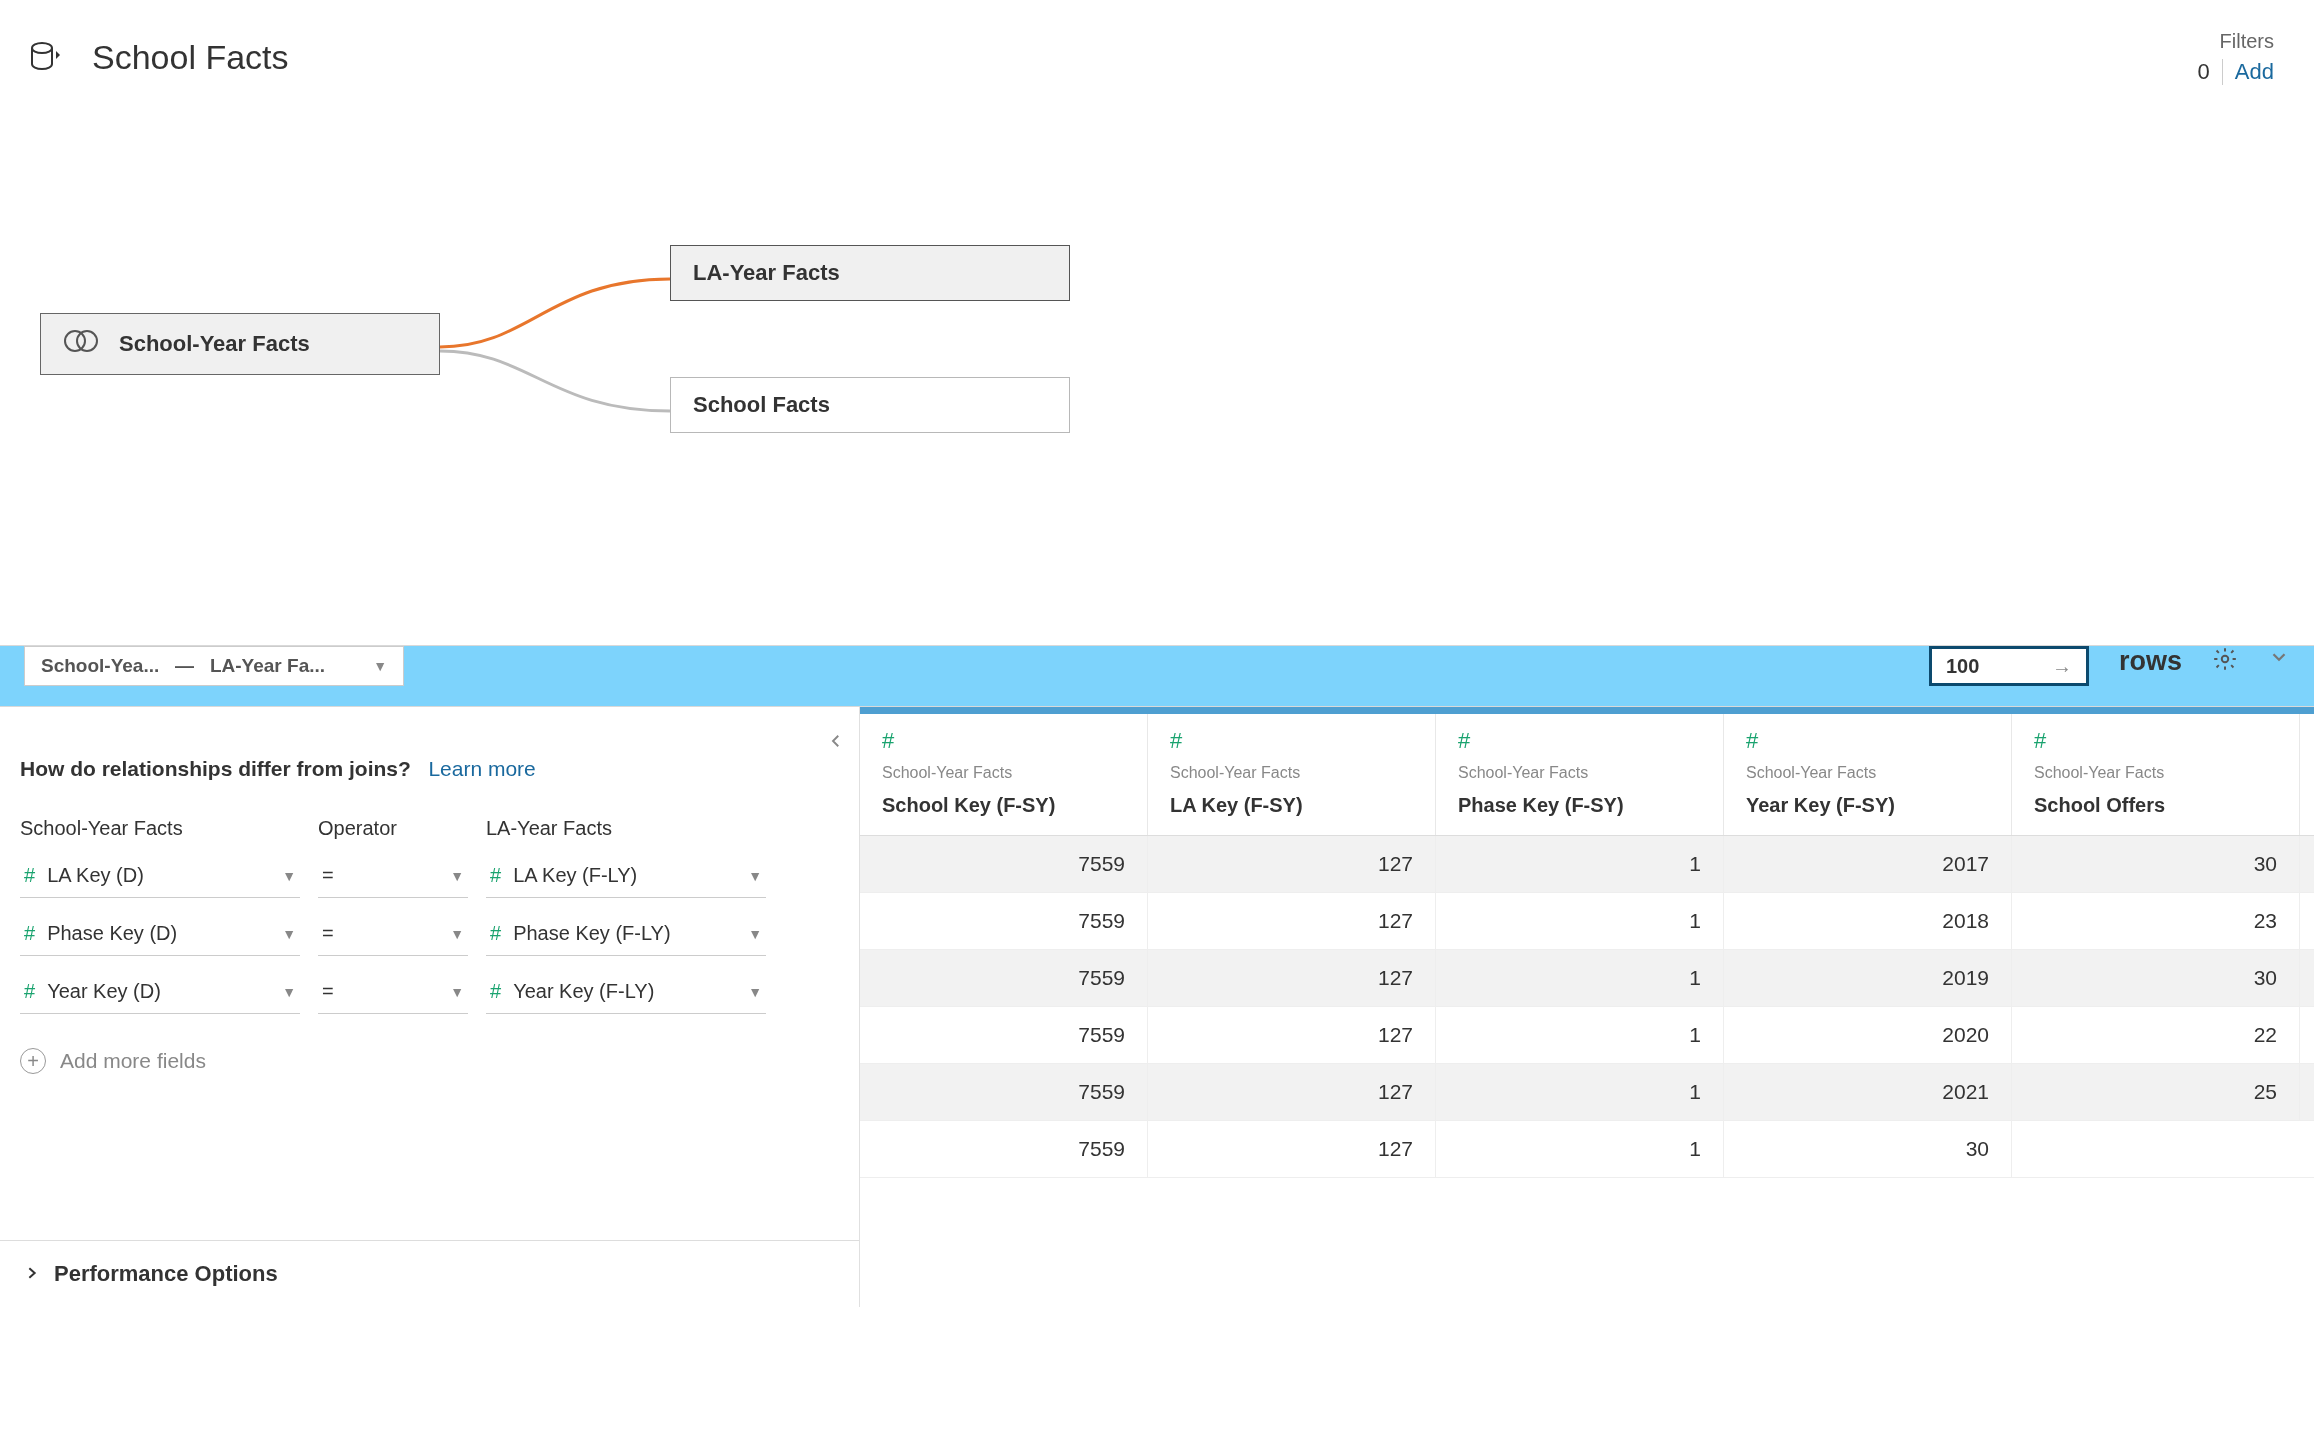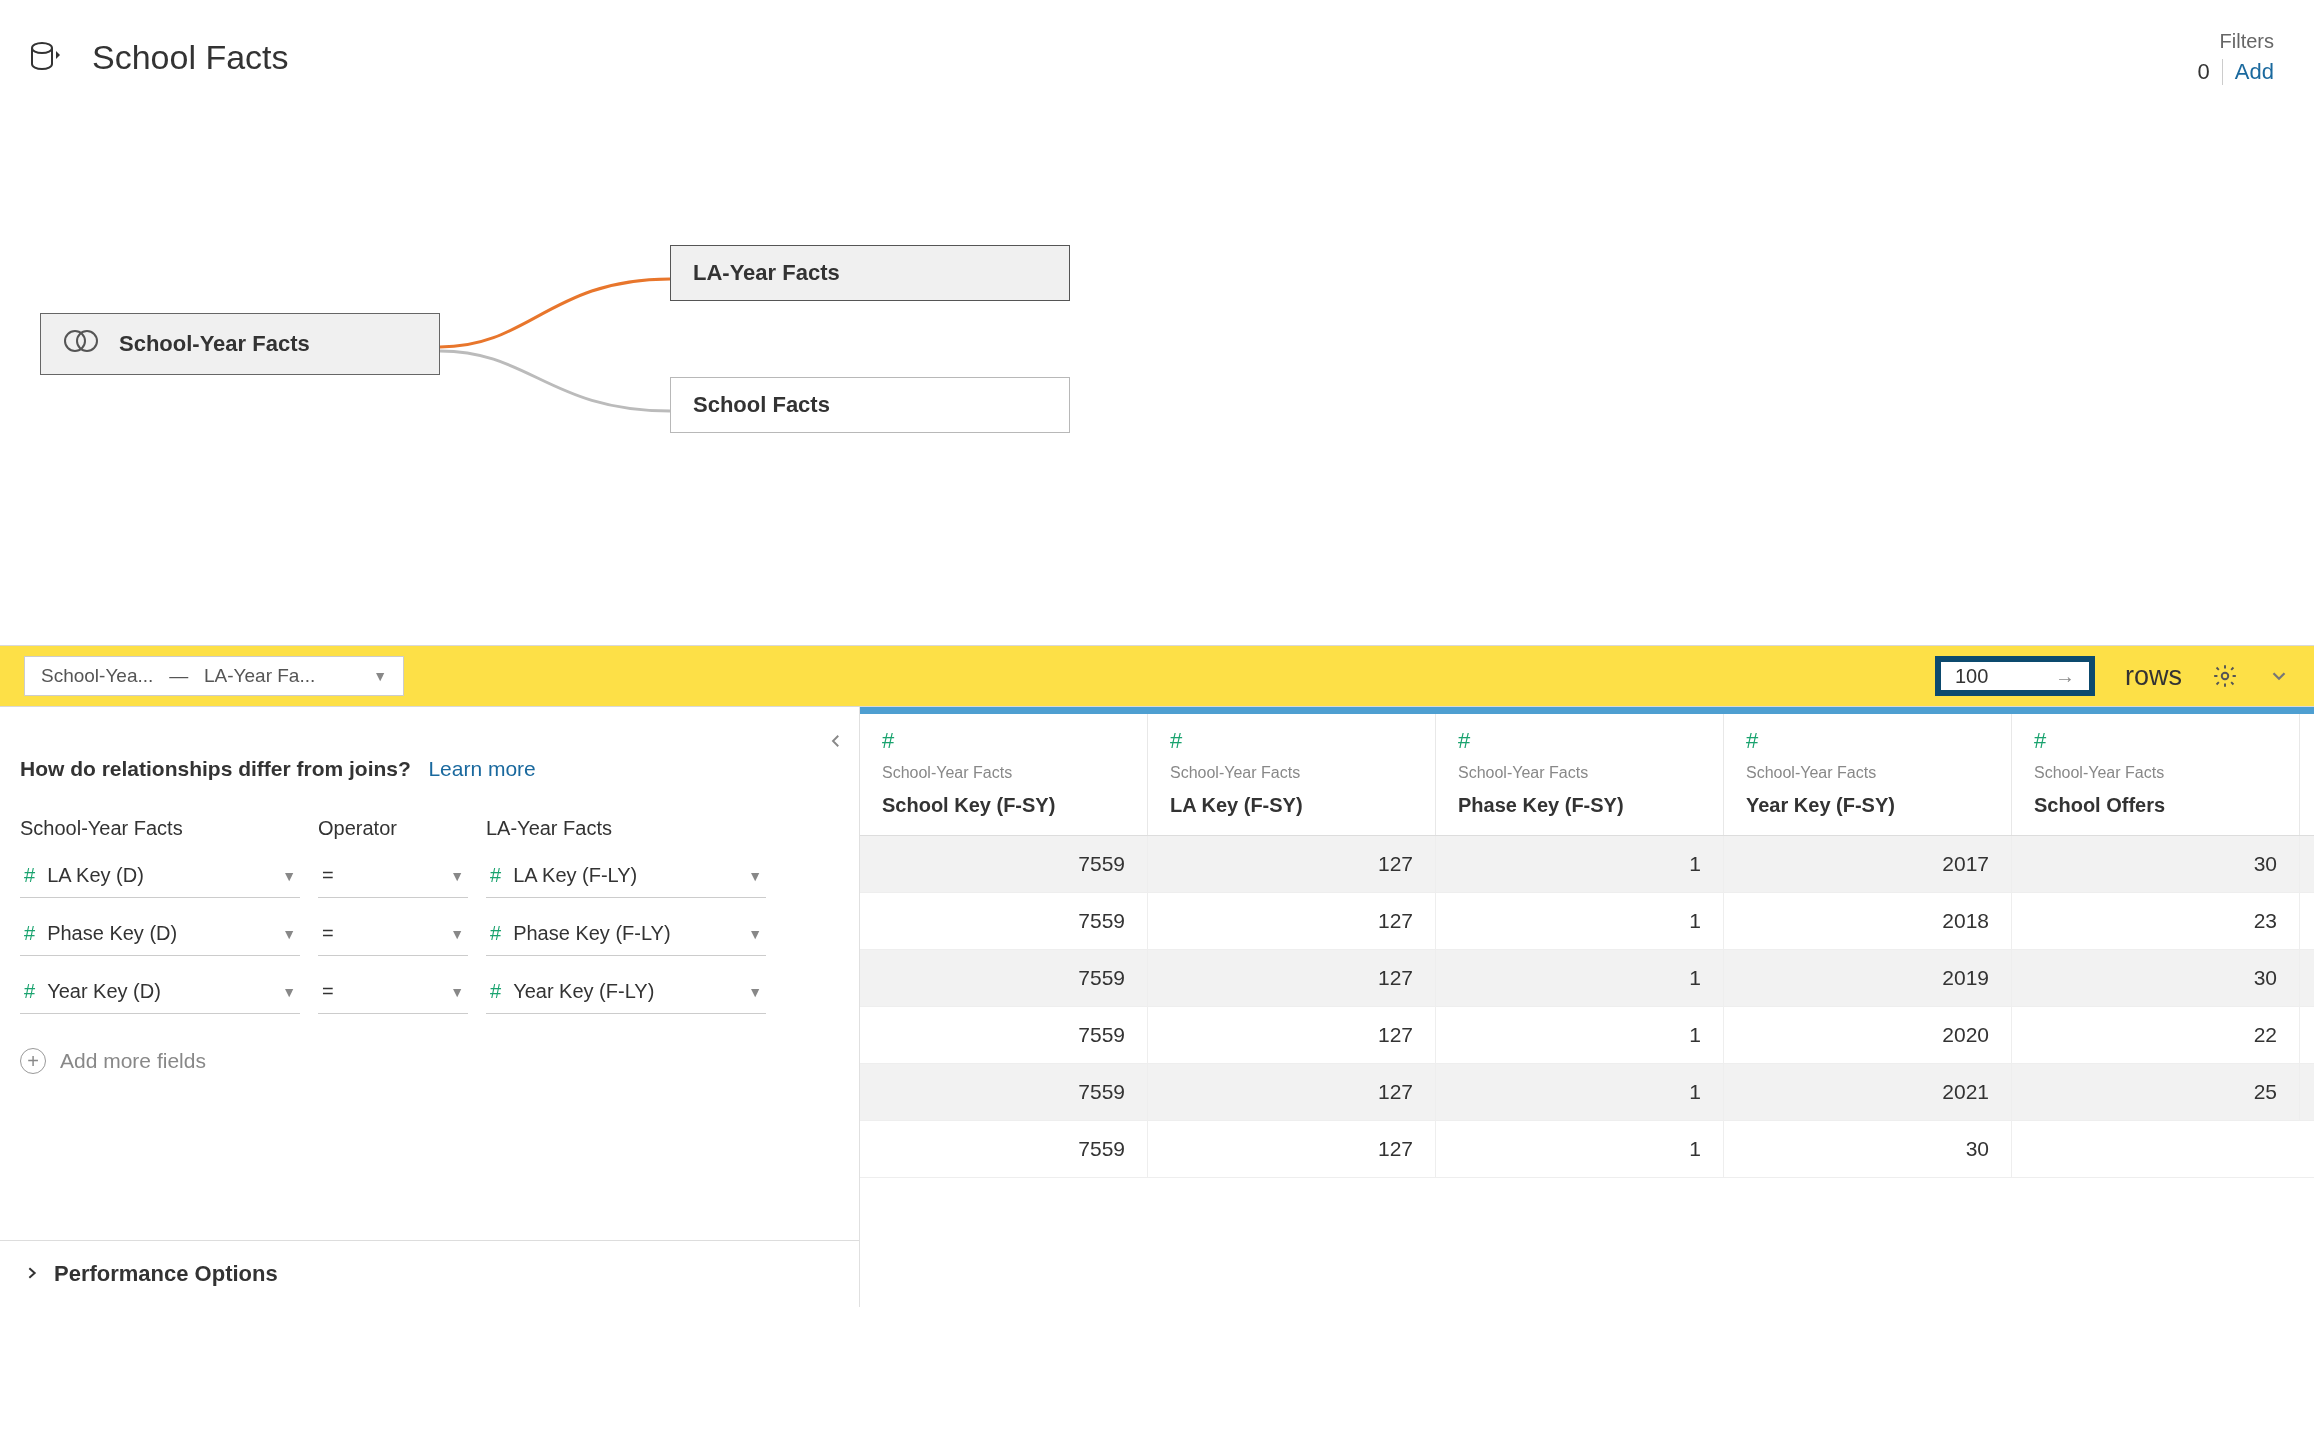--- a/index.html
+++ b/index.html
@@ -17,24 +17,24 @@
 
 
 .canvas { position: relative; height: 540px; padding: 80px 40px; }
 .table-node { position: absolute; border: 1px solid #b8b8b8; background: #fff; display: flex; align-items: center; padding: 14px 22px; font-size: 22px; font-weight: 600; color: #333; min-width: 400px; cursor: pointer; }
 .table-node.selected { background: #f0f0f0; border-color: #666; }
 .table-node.highlight { background: #f0f0f0; border-color: #555; }
 .venn-icon { margin-right: 20px; }
 .edges { position: absolute; top: 0; left: 0; pointer-events: none; }
 
 
-.midbar { height: 62px; border-top: 1px solid #d9d9d9; border-bottom: 1px solid #d9d9d9; background: #fde047; display: flex; align-items: center; padding: 0 24px; gap: 30px; }
+.midbar { height: 62px; border-top: 1px solid #d9d9d9; border-bottom: 1px solid #d9d9d9; background: #7dd3fc; display: flex; align-items: flex-start; padding: 0 24px; gap: 30px; font-weight: bold; }
 .rel-dropdown { border: 1px solid #ccc; background: #fff; height: 40px; display: flex; align-items: center; padding: 0 16px; font-size: 19px; color: #555; gap: 10px; min-width: 380px; justify-content: space-between; cursor: pointer; }
 .midbar-spacer { flex: 1; }
-.rows-input { border: 6px solid #0c4a6e; background: #fff; height: 40px; width: 160px; display: flex; align-items: center; padding: 0 14px; font-size: 20px; color: #333; justify-content: space-between; }
+.rows-input { border: 3px solid #0c4a6e; background: #fff; height: 40px; width: 160px; display: flex; align-items: center; padding: 0 14px; font-size: 20px; color: #333; justify-content: space-between; }
 .rows-label { font-size: 27px; color: #333; }
 .gear-btn { cursor: pointer; color: #555; display: flex; align-items: center; }
 .expand-btn { cursor: pointer; color: #555; display: flex; align-items: center; }
 
 
 .lower { display: flex; height: 600px; }
 .left-panel { width: 860px; border-right: 1px solid #e0e0e0; position: relative; padding: 50px 30px 0 20px; }
 .collapse-chevron { position: absolute; top: 20px; right: 14px; color: #888; cursor: pointer; }
 .help-line { font-size: 21px; font-weight: 600; color: #333; margin-bottom: 36px; }
 .help-link { color: #1a699e; font-weight: 400; }

